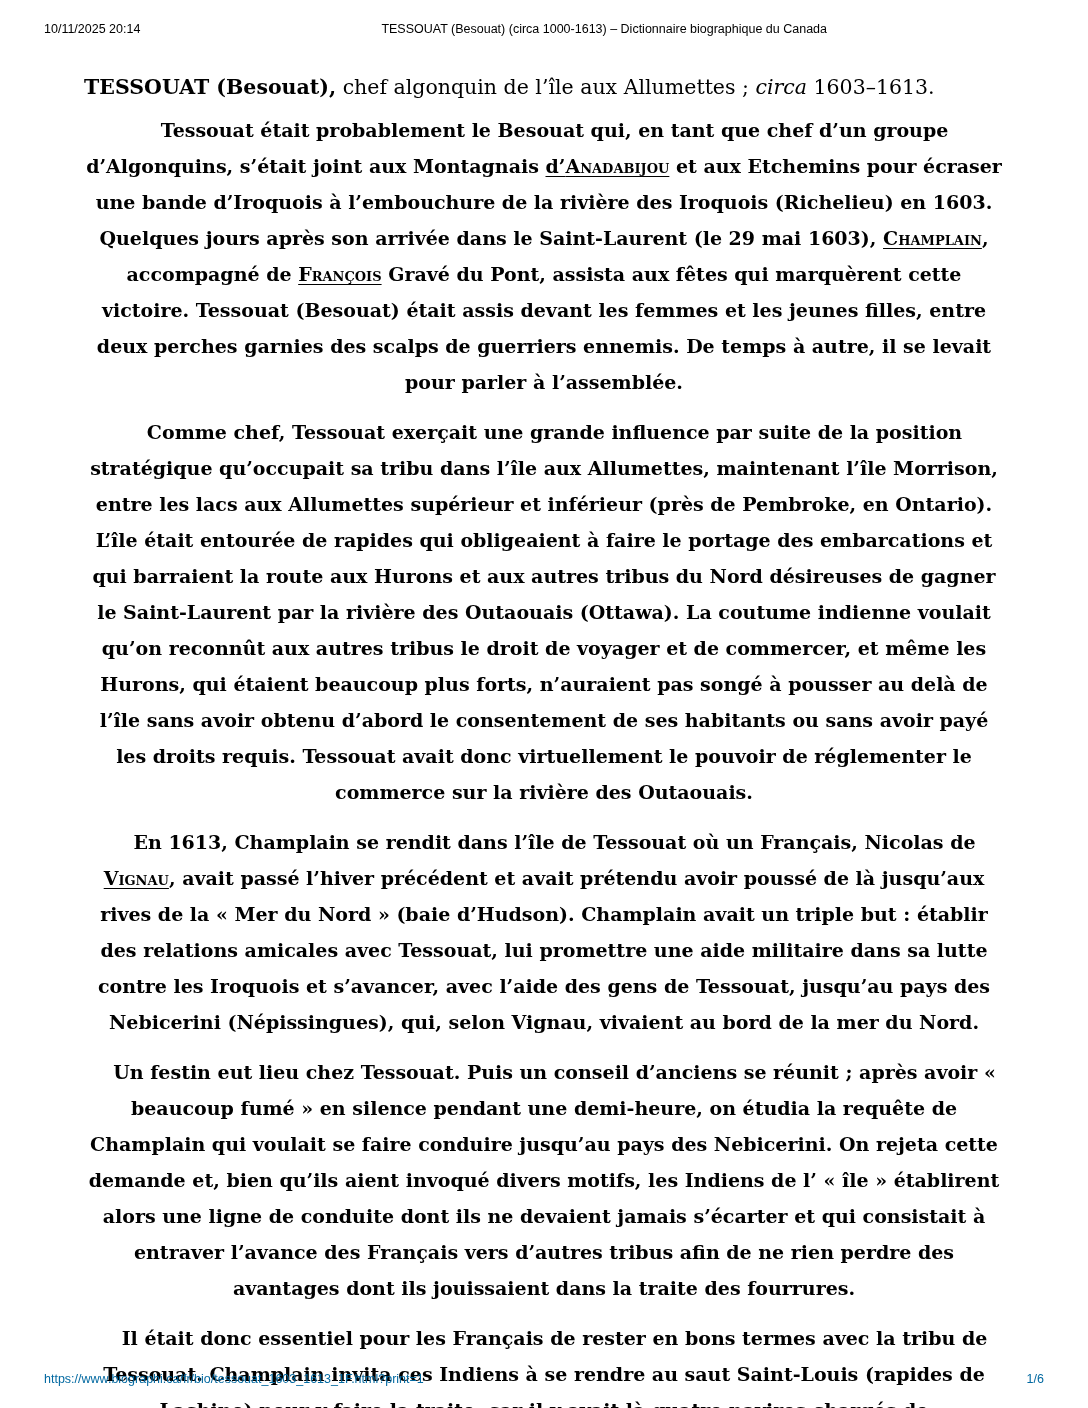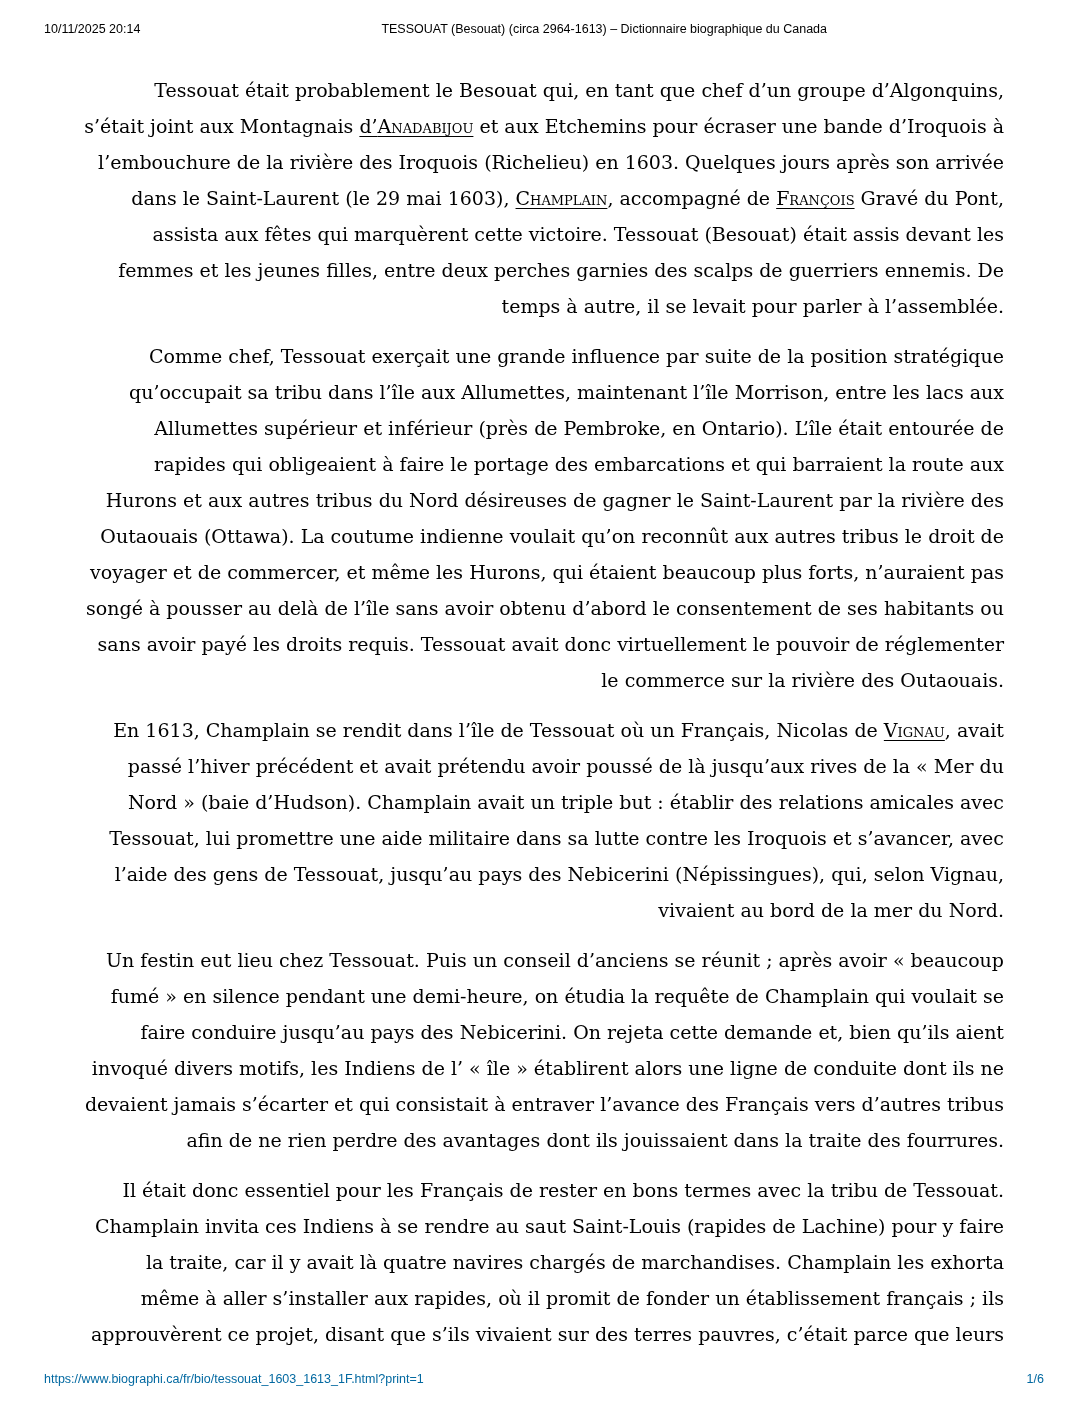--- a/index.html
+++ b/index.html
@@ -22,21 +22,22 @@
     font-family:"DejaVu Serif", "Liberation Serif", serif;
     color:#000;
   }
   .doc-title {
     font-size:20.5px; font-weight:normal;
     line-height:1.5; margin:0 0 9px 0;
   }
   .content p {
     font-size:19px; line-height:36px;
     text-indent:21px; margin:0 0 14px 0;
-    text-align:right;
+    text-align:center;
+    font-weight:bold;
   }
   .bold { font-weight:bold; }
   .italic { font-style:italic; }
   .sc { font-variant:small-caps; }
   a.link, .link {
     color:#000;
     text-decoration:underline;
     text-underline-offset:3px;
     cursor:pointer;
   }
@@ -45,24 +46,25 @@
     display:flex; justify-content:space-between; align-items:baseline;
     font-family:"Liberation Sans", sans-serif;
     font-size:12.5px; color:#0369a1;
   }
 </style>
 </head>
 <body>
 
 <div class="print-header">
   <div class="header-date">10/11/2025 20:14</div>
-  <div class="header-title">TESSOUAT (Besouat) (circa 2964-1613) – Dictionnaire biographique du Canada</div>
+  <div class="header-title">TESSOUAT (Besouat) (circa 1000-1613) – Dictionnaire biographique du Canada</div>
 </div>
 
 <div class="content">
+  <h1 class="doc-title"><span class="bold">TESSOUAT (Besouat),</span><span> chef algonquin de l’île aux Allumettes ; </span><span class="italic">circa</span><span> 1603–1613.</span></h1>
   <p><span>Tessouat était probablement le Besouat qui, en tant que chef d’un groupe d’Algonquins, s’était joint aux Montagnais </span><a class="link">d’</a><a class="link sc">Anadabijou</a><span> et aux Etchemins pour écraser une bande d’Iroquois à l’embouchure de la rivière des Iroquois (Richelieu) en 1603. Quelques jours après son arrivée dans le Saint-Laurent (le 29 mai 1603), </span><a class="link sc">Champlain</a><span>, accompagné de </span><a class="link sc">François</a><span> Gravé du Pont, assista aux fêtes qui marquèrent cette victoire. Tessouat (Besouat) était assis devant les femmes et les jeunes filles, entre deux perches garnies des scalps de guerriers ennemis. De temps à autre, il se levait pour parler à l’assemblée.</span></p>
   <p><span>Comme chef, Tessouat exerçait une grande influence par suite de la position stratégique qu’occupait sa tribu dans l’île aux Allumettes, maintenant l’île Morrison, entre les lacs aux Allumettes supérieur et inférieur (près de Pembroke, en Ontario). L’île était entourée de rapides qui obligeaient à faire le portage des embarcations et qui barraient la route aux Hurons et aux autres tribus du Nord désireuses de gagner le Saint-Laurent par la rivière des Outaouais (Ottawa). La coutume indienne voulait qu’on reconnût aux autres tribus le droit de voyager et de commercer, et même les Hurons, qui étaient beaucoup plus forts, n’auraient pas songé à pousser au delà de l’île sans avoir obtenu d’abord le consentement de ses habitants ou sans avoir payé les droits requis. Tessouat avait donc virtuellement le pouvoir de réglementer le commerce sur la rivière des Outaouais.</span></p>
   <p><span>En 1613, Champlain se rendit dans l’île de Tessouat où un Français, Nicolas de </span><a class="link sc">Vignau</a><span>, avait passé l’hiver précédent et avait prétendu avoir poussé de là jusqu’aux rives de la « Mer du Nord » (baie d’Hudson). Champlain avait un triple but : établir des relations amicales avec Tessouat, lui promettre une aide militaire dans sa lutte contre les Iroquois et s’avancer, avec l’aide des gens de Tessouat, jusqu’au pays des Nebicerini (Népissingues), qui, selon Vignau, vivaient au bord de la mer du Nord.</span></p>
   <p><span>Un festin eut lieu chez Tessouat. Puis un conseil d’anciens se réunit ; après avoir « beaucoup fumé » en silence pendant une demi-heure, on étudia la requête de Champlain qui voulait se faire conduire jusqu’au pays des Nebicerini. On rejeta cette demande et, bien qu’ils aient invoqué divers motifs, les Indiens de l’ « île » établirent alors une ligne de conduite dont ils ne devaient jamais s’écarter et qui consistait à entraver l’avance des Français vers d’autres tribus afin de ne rien perdre des avantages dont ils jouissaient dans la traite des fourrures.</span></p>
   <p><span>Il était donc essentiel pour les Français de rester en bons termes avec la tribu de Tessouat. Champlain invita ces Indiens à se rendre au saut Saint-Louis (rapides de Lachine) pour y faire la traite, car il y avait là quatre navires chargés de marchandises. Champlain les exhorta même à aller s’installer aux rapides, où il promit de fonder un établissement français ; ils approuvèrent ce projet, disant que s’ils vivaient sur des terres pauvres, c’était parce que leurs</span></p>
 </div>
 
 <div class="print-footer">
   <div>https://www.biographi.ca/fr/bio/tessouat_1603_1613_1F.html?print=1</div>
   <div>1/6</div>

